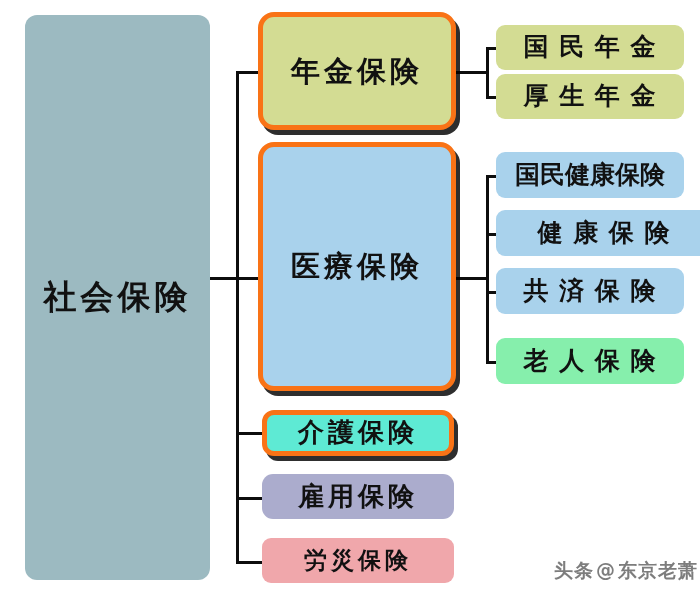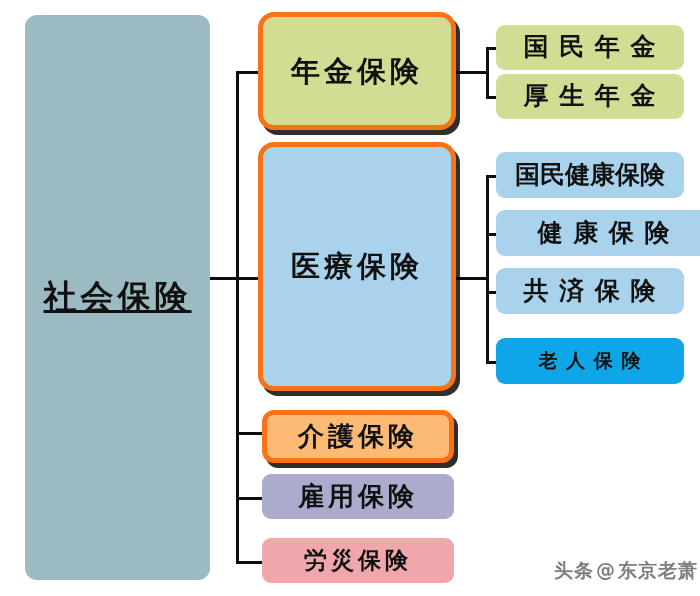--- a/index.html
+++ b/index.html
@@ -104,37 +104,37 @@
   <div class="line h" style="left:486px; top:47px; width:12px;"></div>
   <div class="line h" style="left:486px; top:96px; width:12px;"></div>
 
   <div class="line h" style="left:456px; top:277px; width:32px;"></div>
   <div class="line v" style="left:486px; top:175px; height:188px;"></div>
   <div class="line h" style="left:486px; top:175px; width:12px;"></div>
   <div class="line h" style="left:486px; top:233px; width:12px;"></div>
   <div class="line h" style="left:486px; top:291px; width:12px;"></div>
   <div class="line h" style="left:486px; top:361px; width:12px;"></div>
 
-  <div class="node root" style="left:25px; top:15px; width:185px; height:565px; background:#9cbac1;text-decoration:underline;">
+  <div class="node root" style="left:25px; top:15px; width:185px; height:565px; background:#9cbac1;">
     <span class="lbl">社会保険</span>
   </div>
 
   <div class="node emph" style="left:258px; top:12px; width:198px; height:118px; background:#d3dc93; font-size:29px; letter-spacing:4px;">
     <span class="lbl">年金保険</span>
   </div>
 
   <div class="node emph" style="left:258px; top:142px; width:198px; height:249px; background:#a9d2ec; font-size:29px; letter-spacing:4px;">
     <span class="lbl">医療保険</span>
   </div>
 
-  <div class="node emph" style="left:262px; top:410px; width:192px; height:53px; background:#fdba74; font-size:26px; letter-spacing:4px; border-radius:12px;">
+  <div class="node emph" style="left:262px; top:410px; width:192px; height:46px; background:#5eead4; font-size:26px; letter-spacing:4px; border-radius:12px;">
     <span class="lbl">介護保険</span>
   </div>
 
-  <div class="node chip" style="left:262px; top:474px; width:192px; height:45px; background:#abaccd; font-size:26px; letter-spacing:4px;">
+  <div class="node chip" style="left:262px; top:474px; width:192px; height:45px; background:#abaccd; font-size:26px; letter-spacing:4px;border-radius:11px;">
     <span class="lbl">雇用保険</span>
   </div>
 
   <div class="node chip" style="left:262px; top:538px; width:192px; height:45px; background:#f0a7ab; font-size:23px; letter-spacing:4px;">
     <span class="lbl">労災保険</span>
   </div>
 
   <div class="node chip" style="left:496px; top:25px; width:188px; height:45px; background:#d3dc93; font-size:25px; letter-spacing:1px;">
     <span class="lbl">国 民 年 金</span>
   </div>
@@ -148,21 +148,21 @@
   </div>
 
   <div class="node chip" style="left:496px; top:210px; width:216px; height:46px; background:#a9d2ec; font-size:25px; letter-spacing:1px;">
     <span class="lbl">健 康 保 険</span>
   </div>
 
   <div class="node chip" style="left:496px; top:268px; width:188px; height:46px; background:#a9d2ec; font-size:25px; letter-spacing:1px;">
     <span class="lbl">共 済 保 険</span>
   </div>
 
-  <div class="node chip" style="left:496px; top:338px; width:188px; height:46px; background:#0ea5e9; font-size:19px; letter-spacing:1px;">
+  <div class="node chip" style="left:496px; top:338px; width:188px; height:46px; background:#86efac; font-size:25px; letter-spacing:1px;">
     <span class="lbl">老 人 保 険</span>
   </div>
 
   <div id="watermark">
     <span>头条</span><span class="wm-at">@</span><span>东京老萧</span>
   </div>
 
 </div>
 
 </body></html>

